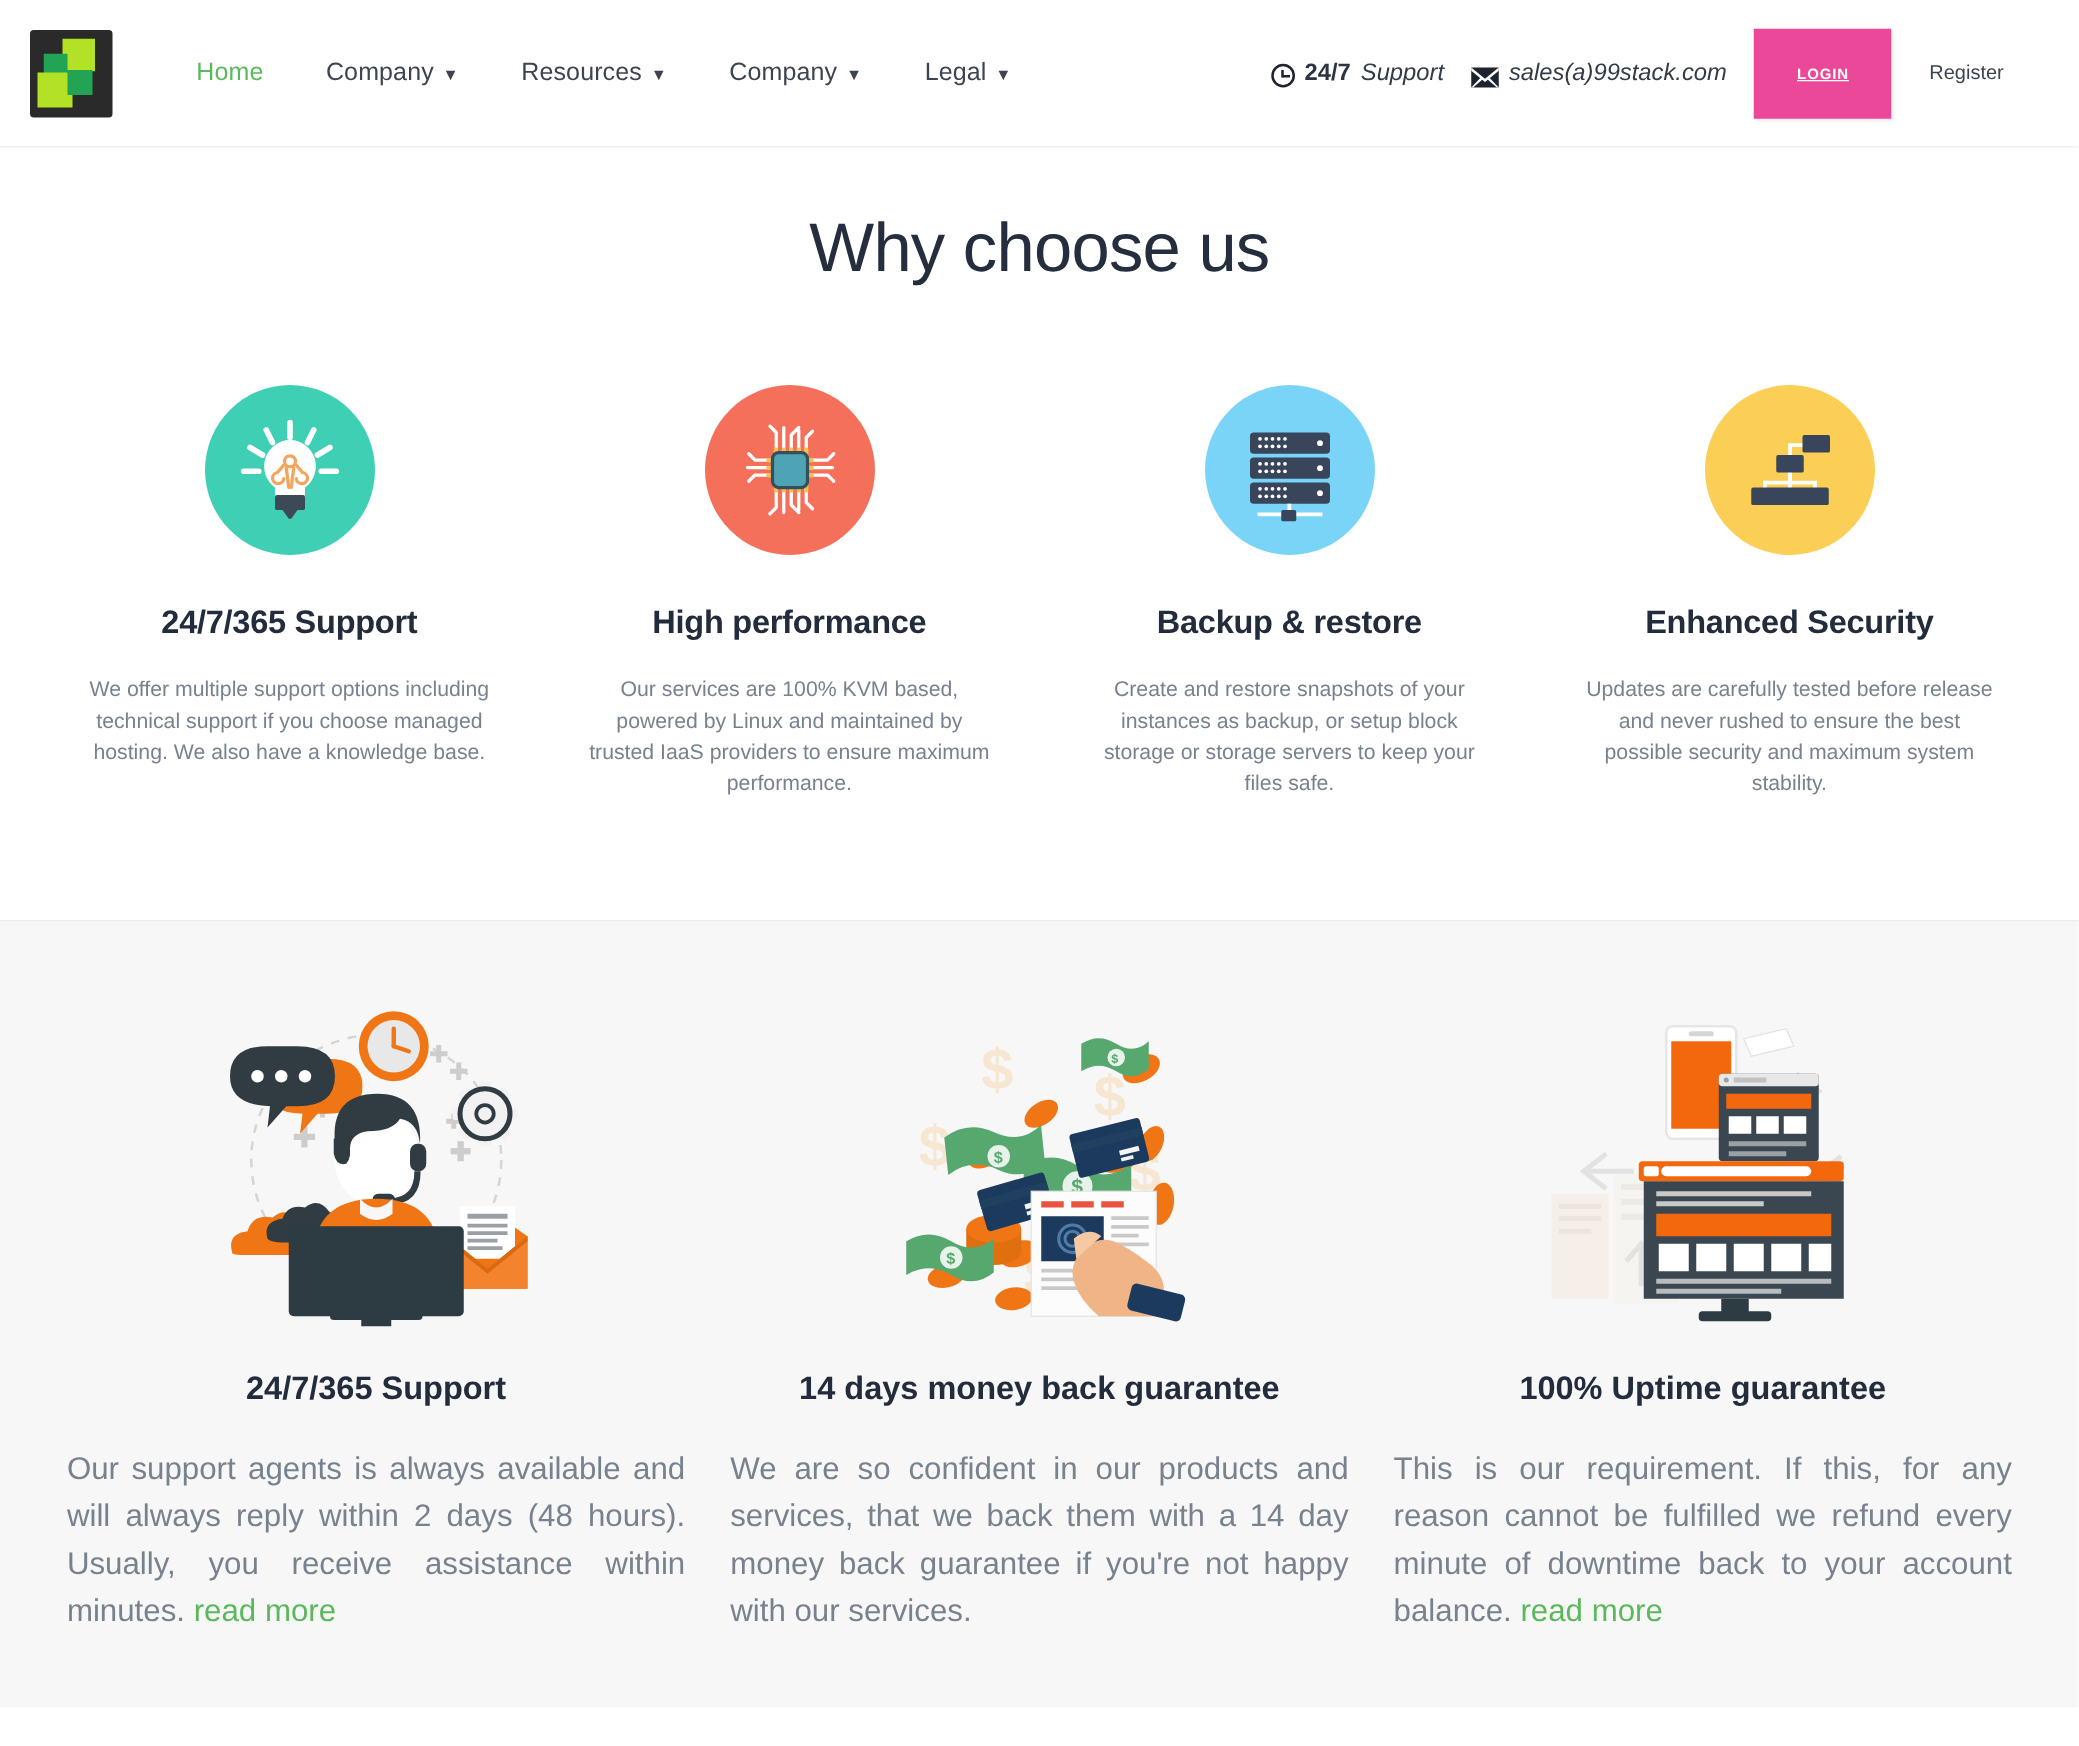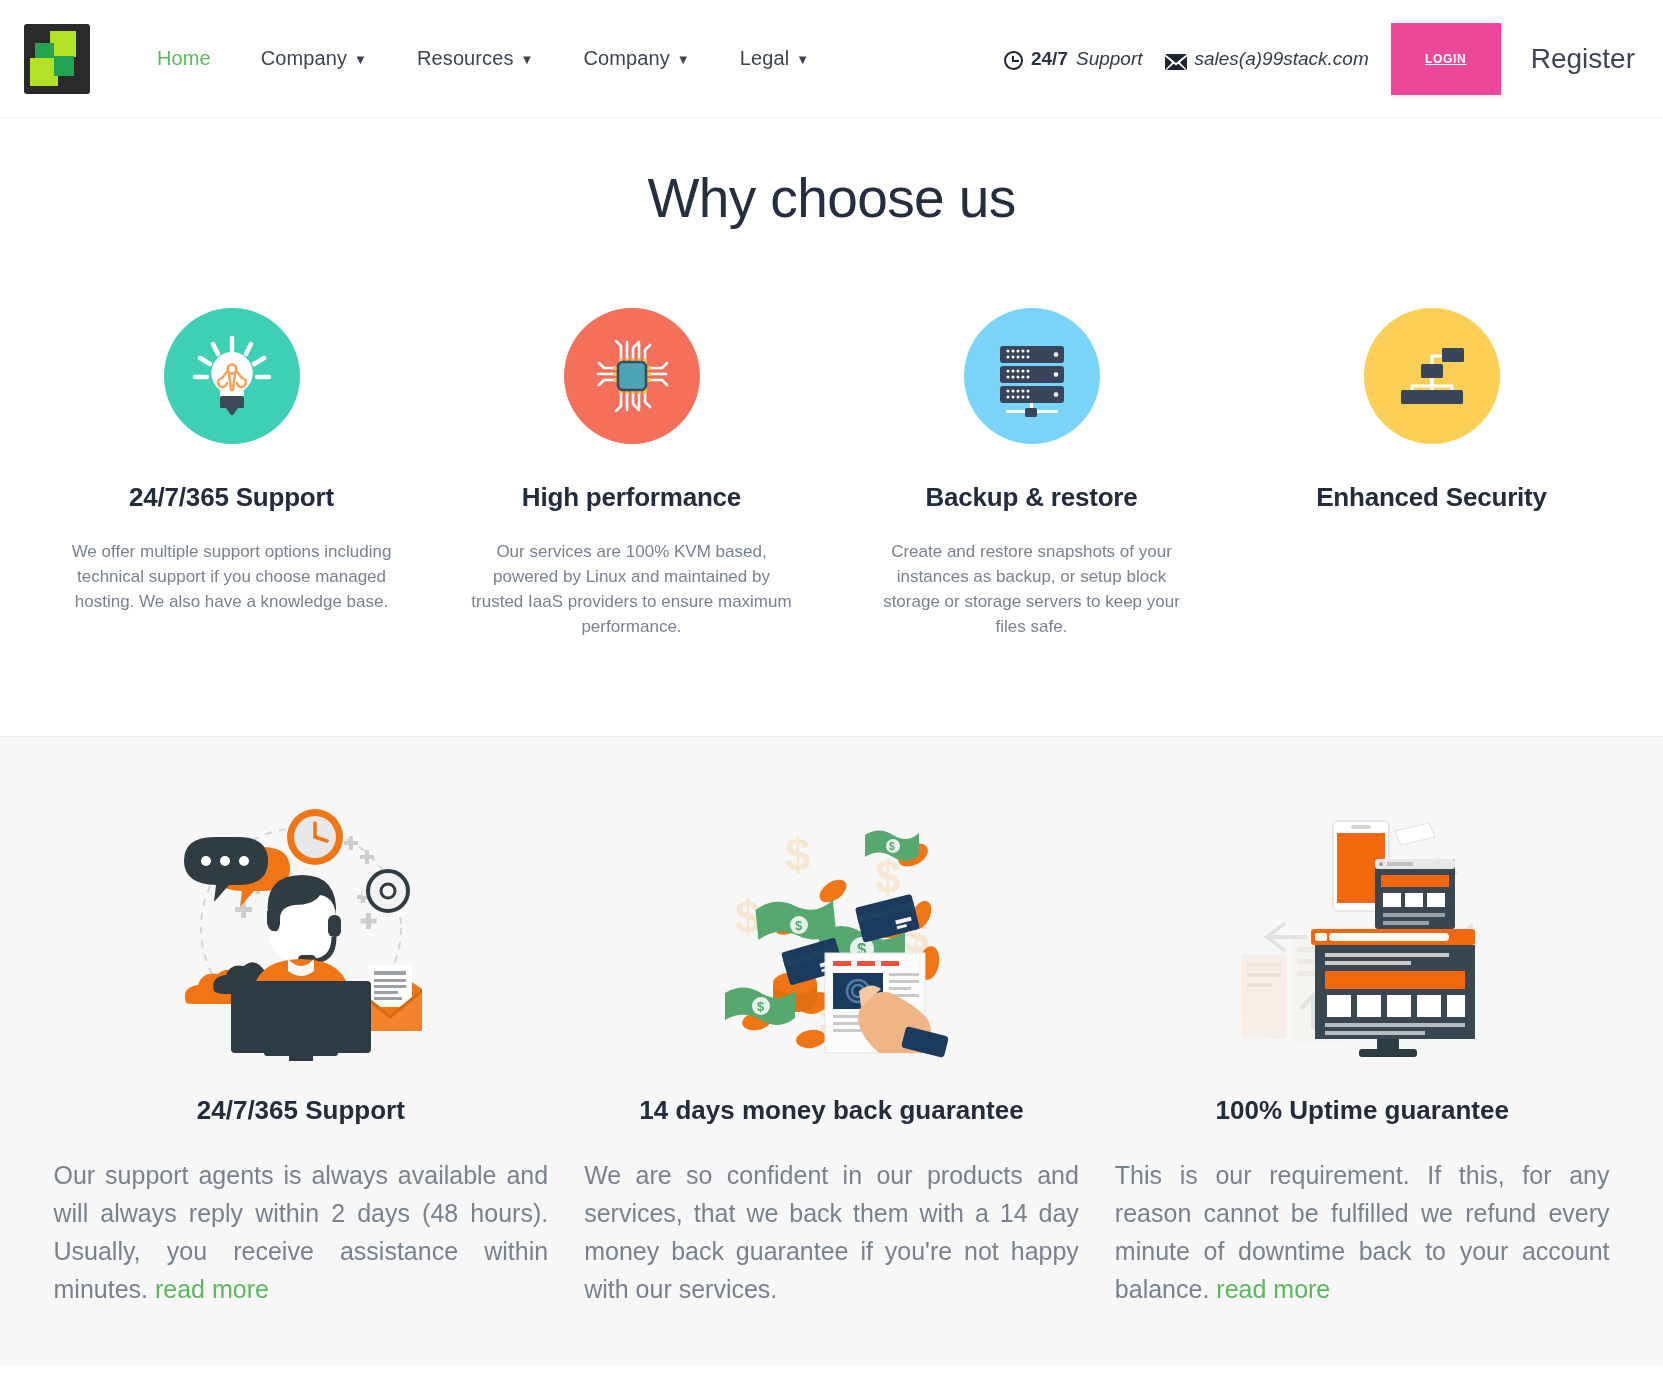--- a/index.html
+++ b/index.html
@@ -10,21 +10,21 @@
     -webkit-font-smoothing: antialiased;
   }
 
   
   .site-header {
     height: 118px;
     background: #ffffff;
     border-bottom: 1px solid #eceef0;
     display: flex;
     align-items: center;
-    padding: 0 4px 0 24px;
+    padding: 0 36px 0 24px;
     position: relative;
   }
   .logo-box {
     width: 66px; height: 70px;
     background: #2a2a2a;
     border-radius: 3px;
     position: relative;
     flex: 0 0 auto;
     margin-right: 42px;
   }
@@ -87,21 +87,21 @@
     letter-spacing: .7px;
     width: 110px;
     height: 72px;
     display: flex; align-items: center; justify-content: center;
     border: none;
     cursor: pointer;
     box-shadow: 2px 2px 3px rgba(0,0,0,.08);
     text-decoration: underline;
   }
   .btn-register {
-    font-size: 28px;
+    font-size: 16px;
     color: #3d4451;
     padding: 0 24px 0 30px;
     cursor: pointer;
     white-space: nowrap;
   }
 
   
   .section-why { background: #ffffff; padding: 48px 0 96px; }
   .page-title {
     text-align: center;
@@ -376,20 +376,21 @@
           <g fill="#39455a">
             <rect x="56" y="18" width="22" height="14" rx="1.5"></rect>
             <rect x="35" y="34" width="22" height="14" rx="1.5"></rect>
             <rect x="15" y="60" width="22" height="14" rx="1.5"></rect>
             <rect x="35" y="60" width="22" height="14" rx="1.5"></rect>
             <rect x="55" y="60" width="22" height="14" rx="1.5"></rect>
           </g>
         </svg>
       </div>
       <div class="feat-title">Enhanced Security</div>
+      <p class="feat-text">Updates are carefully tested before release and never rushed to ensure the best possible security and maximum system stability.</p>
     </div>
 
   </div>
 </section>
 
 <section class="section-guarantee">
   <div class="guarantees">
 
     <div class="guarantee">
       <div class="guar-illus">

